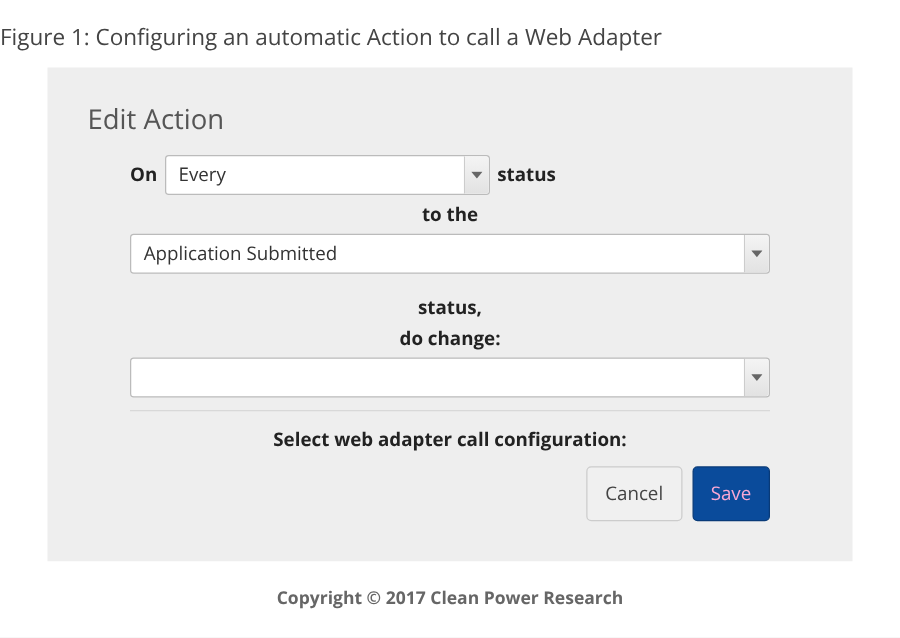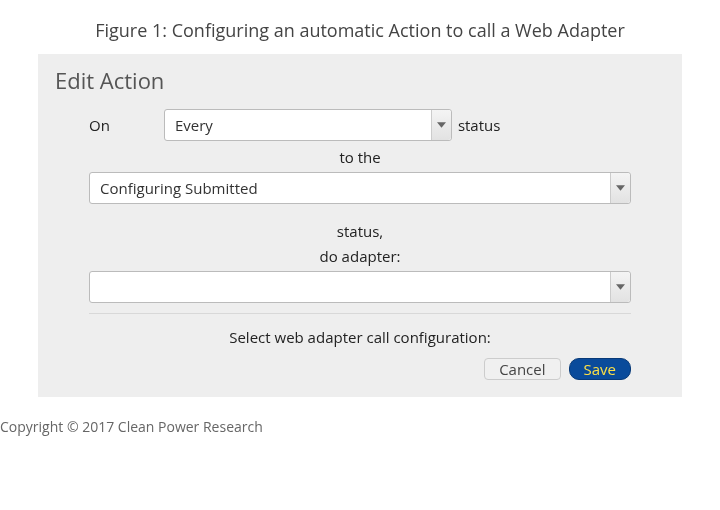--- a/index.html
+++ b/index.html
@@ -4,51 +4,50 @@
   <style>
     * { box-sizing: border-box; margin: 0; padding: 0; }
     body {
       font-family: "Segoe UI", "Open Sans", Arial, sans-serif;
       background: #fff;
       width: 720px;
       height: 510px;
       color: #333;
     }
     .figure-caption {
-      text-align: center;
       font-size: 18px;
       color: #444;
       padding: 18px 0 12px;
       font-weight: 400;
     }
     .panel {
       background: #eeeeee;
       margin: 0 38px;
-      padding: 1px;
+      padding: 16px;
     }
     .panel-title {
       font-size: 22px;
       color: #555;
       padding: 10px 16px 6px;
       font-weight: 400;
     }
     .panel-body {
       padding: 8px 50px 16px;
     }
     .row {
       display: flex;
       align-items: center;
       gap: 6px;
       margin-bottom: 4px;
       flex-wrap: wrap;
     }
     .label {
       font-size: 15px;
       color: #222;
-      font-weight: 400;
+      font-weight: 700;
       line-height: 1.4;
     }
     .label-block {
       display: block;
       margin-bottom: 4px;
       margin-top: 6px;
       text-align: center;
     }
     .select {
       background: #fff;
@@ -57,22 +56,21 @@
       height: 32px;
       display: flex;
       align-items: center;
       padding: 0 0 0 10px;
       font-size: 15px;
       color: #333;
       position: relative;
       cursor: pointer;
     }
     .select-inline {
-      width: 288px;
-      margin-left: 48px;
+      width: 260px;
     }
     .select-full {
       width: 100%;
       margin-bottom: 10px;
     }
     .select-caret {
       width: 20px;
       align-self: stretch;
       margin-left: auto;
       background: linear-gradient(#f4f4f4, #e2e2e2);
@@ -93,44 +91,45 @@
       border-top: 1px solid #d8d8d8;
       margin: 8px 0 12px;
     }
     .button-row {
       display: flex;
       justify-content: flex-end;
       gap: 8px;
       padding-top: 6px;
     }
     .btn {
-      height: 22px;
+      height: 44px;
       padding: 0 14px;
       border-radius: 4px;
       font-size: 15px;
       cursor: pointer;
       display: inline-flex;
       align-items: center;
       border: 1px solid transparent;
     }
     .btn-secondary {
       background: #f0f0f0;
       border-color: #ccc;
       color: #444;
     }
     .btn-primary {
       background: #0a4b9b;
-      color: #fde047;
+      color: #f9a8d4;
       border-color: #083a78;
-      border-radius: 10px;
     }
     .copyright {
+      text-align: center;
       font-size: 14px;
       color: #666;
       padding: 20px 0;
+      font-weight: bold;
     }
   </style>
 </head>
 <body>
 
 <div class="figure-caption">Figure 1: Configuring an automatic Action to call a Web Adapter</div>
 
 <div class="panel">
   <div class="panel-title">Edit Action</div>
   <div class="panel-body">
@@ -143,30 +142,30 @@
           <svg viewBox="0 0 10 6">
               <path d="M0 0 L10 0 L5 6 Z"></path>
             </svg>
         </span>
       </div>
       <span class="label">status</span>
     </div>
 
     <span class="label label-block">to the</span>
     <div class="select select-full">
-      <span>Configuring Submitted</span>
+      <span>Application Submitted</span>
       <span class="select-caret">
         <svg viewBox="0 0 10 6">
             <path d="M0 0 L10 0 L5 6 Z"></path>
           </svg>
       </span>
     </div>
 
     <span class="label label-block" style="margin-top:17px">status,</span>
-    <span class="label label-block" style="margin-top:0">do adapter:</span>
+    <span class="label label-block" style="margin-top:0">do change:</span>
     <div class="select select-full">
       <span class="select-caret">
         <svg viewBox="0 0 10 6">
             <path d="M0 0 L10 0 L5 6 Z"></path>
           </svg>
       </span>
     </div>
 
     <hr class="divider">
 

